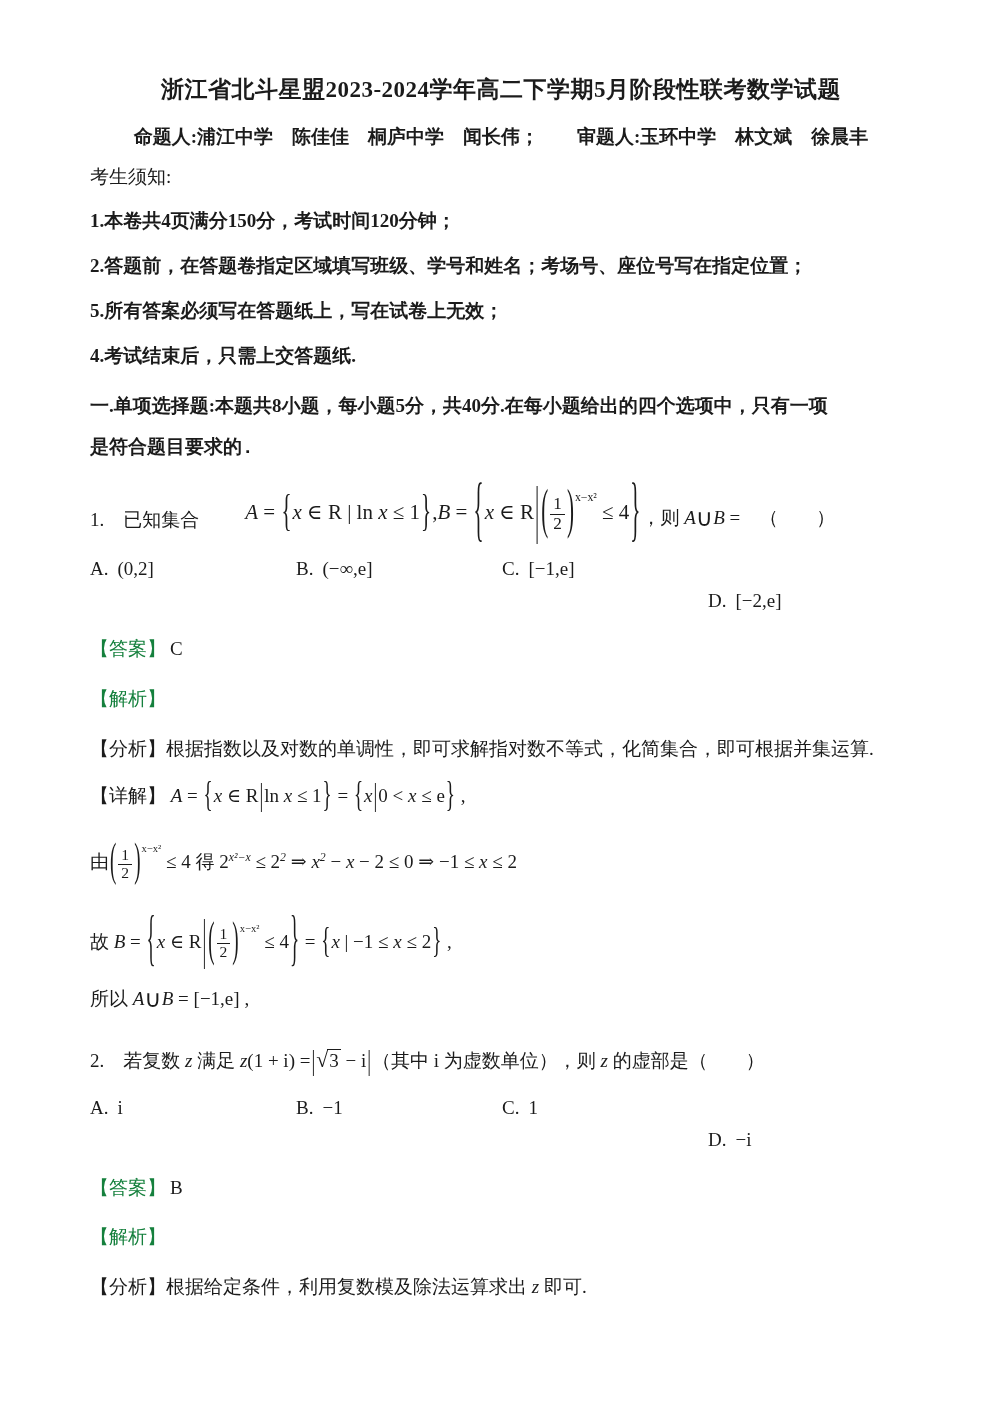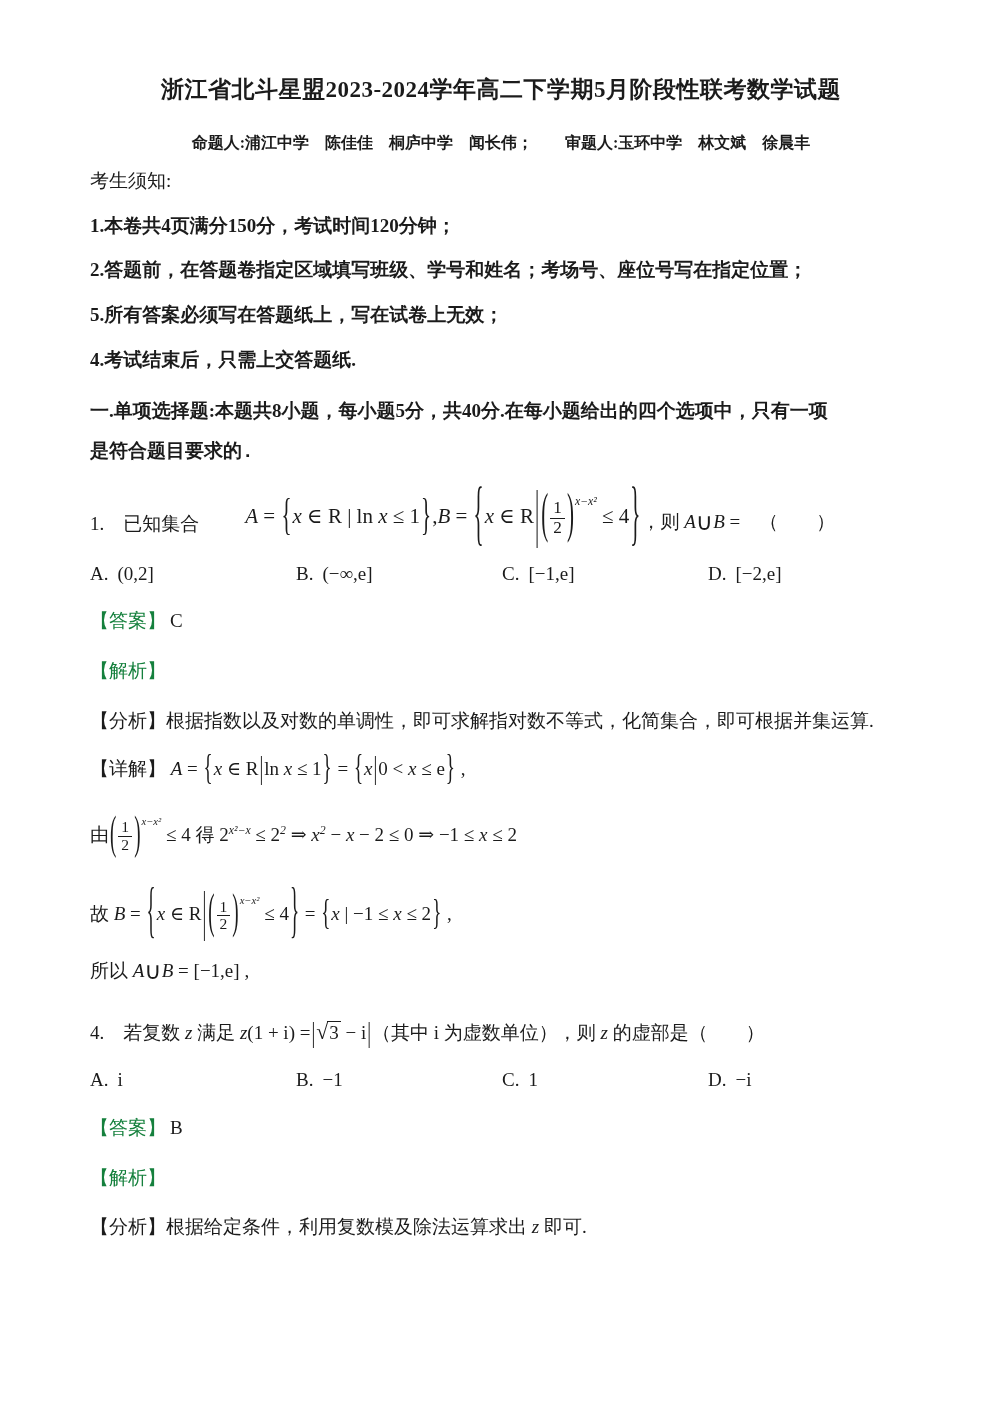--- a/index.html
+++ b/index.html
@@ -10,49 +10,49 @@
     font-size:19px;line-height:1.25;
   }
   .page{padding:76px 88px 0 90px;}
   p{margin:0;}
   .center{text-align:center;}
   .blue{color:#15803d;}
   h1.title{
     font-size:23px;font-weight:700;text-align:center;margin:0 0 0 0;
     letter-spacing:0.5px;
   }
-  .authors{margin-top:28px;font-weight:700;font-size:16px;}
+  .authors{margin-top:20px;font-weight:700;font-size:19px;}
   .notice-h{margin-top:16px;font-weight:400;}
   .notice{margin-top:21px;font-weight:700;}
   .section1{margin-top:27px;font-weight:700;}
   .section2{margin-top:19px;font-weight:700;font-family:Liberation Mono, monospace;}
 
   
   .math{font-family:"Liberation Serif","DejaVu Serif",serif;white-space:nowrap;}
   .math .it{font-style:italic;}
   .math .sup{font-size:0.62em;vertical-align:0.62em;font-style:italic;}
-  .math .suphi{font-size:0.56em;vertical-align:1.55em;font-style:italic;}
+  .math .suphi{font-size:0.56em;vertical-align:1.55em;}
   .math .big{display:inline-block;transform:scaleY(var(--sy,1.8));transform-origin:50% 56%;font-weight:400;padding:0 1px;}
   .math .frac{display:inline-block;vertical-align:middle;text-align:center;font-size:0.82em;line-height:1.08;margin:0 1px;}
   .math .frac .num{display:block;padding:0 3px;}
   .math .frac .den{display:block;border-top:1.5px solid #1b1b1b;padding:0 3px;}
   .math .cup{font-family:"DejaVu Sans",sans-serif;font-size:1.25em;vertical-align:-0.08em;}
   .math .sqrt{white-space:nowrap;}
   .math .rad{font-size:1.15em;}
   .math .sqv{border-top:1.5px solid #1b1b1b;padding:0 2px;margin-left:-1px;}
 
   
   .q1row{margin-top:30px;display:flex;align-items:flex-end;}
   .q1row .prefix{white-space:nowrap;padding-bottom:4px;}
   .q1row .disp{font-size:21px;margin-left:46px;padding-bottom:2px;}
   .q1row .trail{font-size:19px;padding-bottom:2px;}
 
   .opts{display:flex;margin-top:22px;}
   .opt{width:206px;white-space:nowrap;}
-  .opt:last-child{width:auto;}
+  .opt:last-child{width:auto;margin-top:32px;}
   .opt .olabel{margin-right:9px;}
   .opt .oval{font-family:"Liberation Serif","DejaVu Serif",serif;}
 
   .ansline{margin-top:24px;}
   .ansline .ans-letter{margin-left:4px;}
   .jiexi{margin-top:26px;}
   .fenxi{margin-top:26px;}
   .mline{margin-top:24px;}
   .mtall{margin-top:34px;margin-bottom:10px;}
   .mtall2{margin-top:40px;margin-bottom:14px;}
@@ -111,21 +111,21 @@
   <p class="mline mtall2">
     <span class="math"><span>故 </span><span class="it">B</span><span> = </span><span class="big" style="--sy: 3.2;">{</span><span class="it">x</span><span> ∈ R</span><span class="big" style="--sy: 2.9;">|</span><span class="big" style="--sy: 2.5;">(</span><span class="frac"><span class="num">1</span><span class="den">2</span></span><span class="big" style="--sy: 2.5;">)</span><span class="suphi">x−x²</span><span> ≤ 4</span><span class="big" style="--sy: 3.2;">}</span><span> = </span><span class="big" style="--sy: 1.9;">{</span><span class="it">x</span><span> | −1 ≤ </span><span class="it">x</span><span> ≤ 2</span><span class="big" style="--sy: 1.9;">}</span><span> ,</span></span>
   </p>
 
   <p class="mline">
     <span class="math"><span>所以 </span><span class="it">A</span><span class="cup">∪</span><span class="it">B</span><span> = [−1,e] ,</span></span>
   </p>
 
 
   <p class="q2stem">
-    <span class="math"><span>4.　若复数 </span><span class="it">z</span><span> 满足 </span><span class="it">z</span><span>(1 + i) =</span><span class="big" style="--sy: 1.6;">|</span><span class="sqrt"><span class="rad">√</span><span class="sqv">3</span></span><span> − i</span><span class="big" style="--sy: 1.6;">|</span><span>（其中 i 为虚数单位），则 </span><span class="it">z</span><span> 的虚部是（　　）</span></span>
+    <span class="math"><span>2.　若复数 </span><span class="it">z</span><span> 满足 </span><span class="it">z</span><span>(1 + i) =</span><span class="big" style="--sy: 1.6;">|</span><span class="sqrt"><span class="rad">√</span><span class="sqv">3</span></span><span> − i</span><span class="big" style="--sy: 1.6;">|</span><span>（其中 i 为虚数单位），则 </span><span class="it">z</span><span> 的虚部是（　　）</span></span>
   </p>
 
   <div class="opts">
     <div class="opt"><span class="olabel">A.</span><span class="oval math">i</span></div>
     <div class="opt"><span class="olabel">B.</span><span class="oval math">−1</span></div>
     <div class="opt"><span class="olabel">C.</span><span class="oval math">1</span></div>
     <div class="opt"><span class="olabel">D.</span><span class="oval math">−i</span></div>
   </div>
 
   <p class="ansline">

